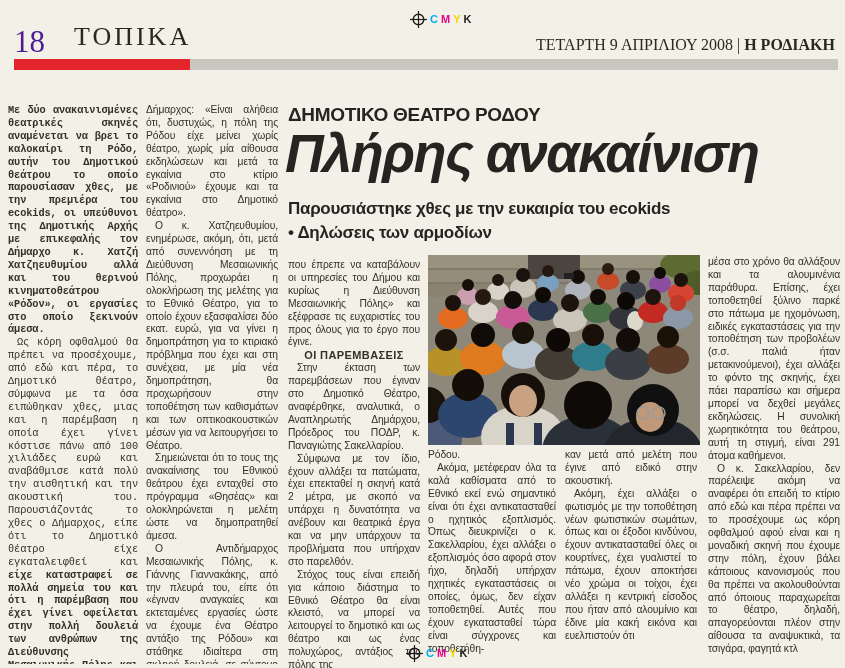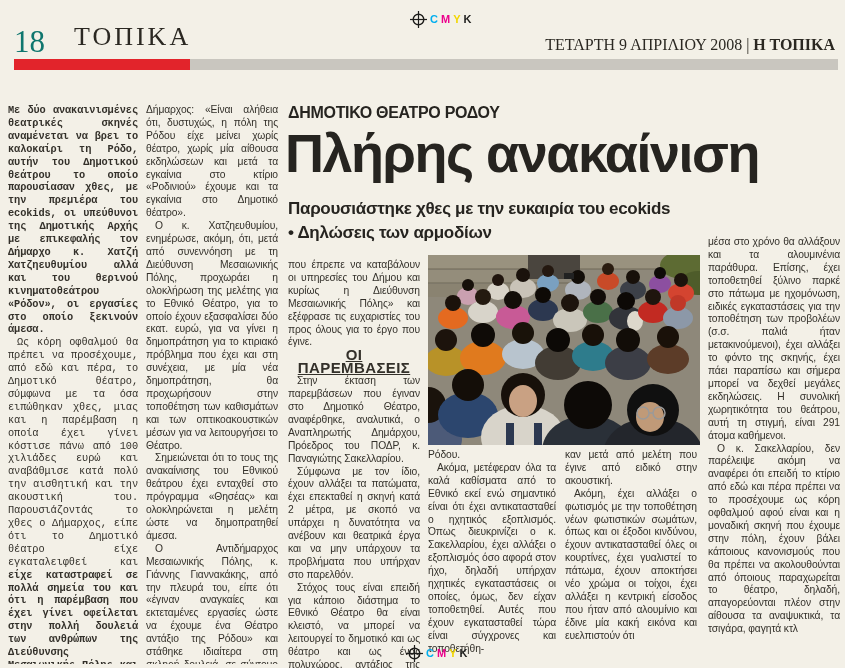--- a/index.html
+++ b/index.html
@@ -6,21 +6,21 @@
   .page{
     position:relative; width:845px; height:668px;
     background:#f3f0e7; overflow:hidden;
     font-family:"Liberation Sans","DejaVu Sans",sans-serif;
     color:#33302a;
   }
   
   .pagenum{
     position:absolute; left:14px; top:24px;
     font-family:"Liberation Serif","DejaVu Serif",serif;
-    font-size:31px; color:#0f766e;
+    font-size:31px; color:#4c1d95;
   }
   .section{
     position:absolute; left:74px; top:22px;
     font-family:"Liberation Serif","DejaVu Serif",serif;
     font-size:26px; letter-spacing:3px; color:#2b2822;
   }
   .dateline{
     position:absolute; right:10px; top:36px;
     font-family:"Liberation Serif","DejaVu Serif",serif;
     font-size:16px; color:#2b2822; white-space:nowrap;
@@ -30,50 +30,50 @@
   .bar.red{left:14px; width:176px; background:#e2242b;}
   .bar.gray{left:190px; width:648px; background:#c9c6bf;}
   
   .regmark{position:absolute; display:flex; align-items:center; gap:3px;}
   .regmark .ltr{font-size:11px; font-weight:700; line-height:1;}
   .regmark .c{color:#00aeef;} .regmark .m{color:#ec008c;}
   .regmark .y{color:#f2d600;} .regmark .k{color:#1d1d1b;}
   
   .kicker{
     position:absolute; left:288px; top:104px;
-    font-size:16px; font-weight:700; letter-spacing:-0.3px; color:#262420;
+    font-size:19px; font-weight:700; letter-spacing:-0.3px; color:#262420;
   }
   .headline{
     position:absolute; left:285px; top:122px;
-    font-size:54px; font-weight:700; letter-spacing:-1.5px; color:#262420;
+    font-size:54px; font-weight:700; letter-spacing:-1.5px; color:#262420;font-style:italic;
   }
   .deck{
     position:absolute; left:288px; width:560px;
     font-size:17px; font-weight:700; letter-spacing:-0.3px; color:#262420;
   }
   .deck1{top:199px;} .deck2{top:223px;}
   
   .col{
     position:absolute; overflow:hidden;
     font-size:10.3px; line-height:12.9px; text-align:justify;
     letter-spacing:-0.1px;
   }
   .col p{margin:0;}
   .col p.ind{text-indent:9px;}
   .col .lead{font-weight:700;}
   .crosshead{
-    text-align:center; font-weight:700; font-size:15px;
-    letter-spacing:0.4px; margin:1px 0;text-decoration:underline;
+    text-align:center; font-weight:700; font-size:11px;
+    letter-spacing:0.4px; margin:1px 0;
   }
   #col1{left:8px;   top:104px; width:130px; height:560px;font-family:Liberation Mono, monospace;}
   #col2{left:146px; top:104px; width:132px; height:560px;}
   #col3{left:288px; top:259px; width:132px; height:410px;}
   #col4{left:428px; top:449px; width:128px; height:214px;}
   #col5{left:565px; top:449px; width:132px; height:214px;}
-  #col6{left:708px; top:236px; width:132px; height:410px;}
+  #col6{left:708px; top:256px; width:132px; height:410px;}
   
   .photo{
     position:absolute; left:428px; top:255px; width:272px; height:190px;
     background:#8e887a; overflow:hidden;
   }
 </style>
 </head>
 <body>
 
 <div class="page">
@@ -88,21 +88,21 @@
       <span class="ltr m">M</span>
       <span class="ltr y">Y</span>
       <span class="ltr k">K</span>
   </div>
 
   <div class="pagenum">18</div>
   <div class="section">ΤΟΠΙΚΑ</div>
   <div class="dateline">
     <span>ΤΕΤΑΡΤΗ 9 ΑΠΡΙΛΙΟΥ 2008</span>
     <span>|</span>
-    <b>Η ΤΟΠΙΚΑ</b>
+    <b>Η ΡΟΔΙΑΚΗ</b>
   </div>
   <div class="bar red"></div>
   <div class="bar gray"></div>
 
   <div class="kicker">ΔΗΜΟΤΙΚΟ ΘΕΑΤΡΟ ΡΟΔΟΥ</div>
   <div class="headline">Πλήρης ανακαίνιση</div>
   <div class="deck deck1">Παρουσιάστηκε χθες με την ευκαιρία του ecokids</div>
   <div class="deck deck2">• Δηλώσεις των αρμοδίων</div>
 
   <div class="col" id="col1">

